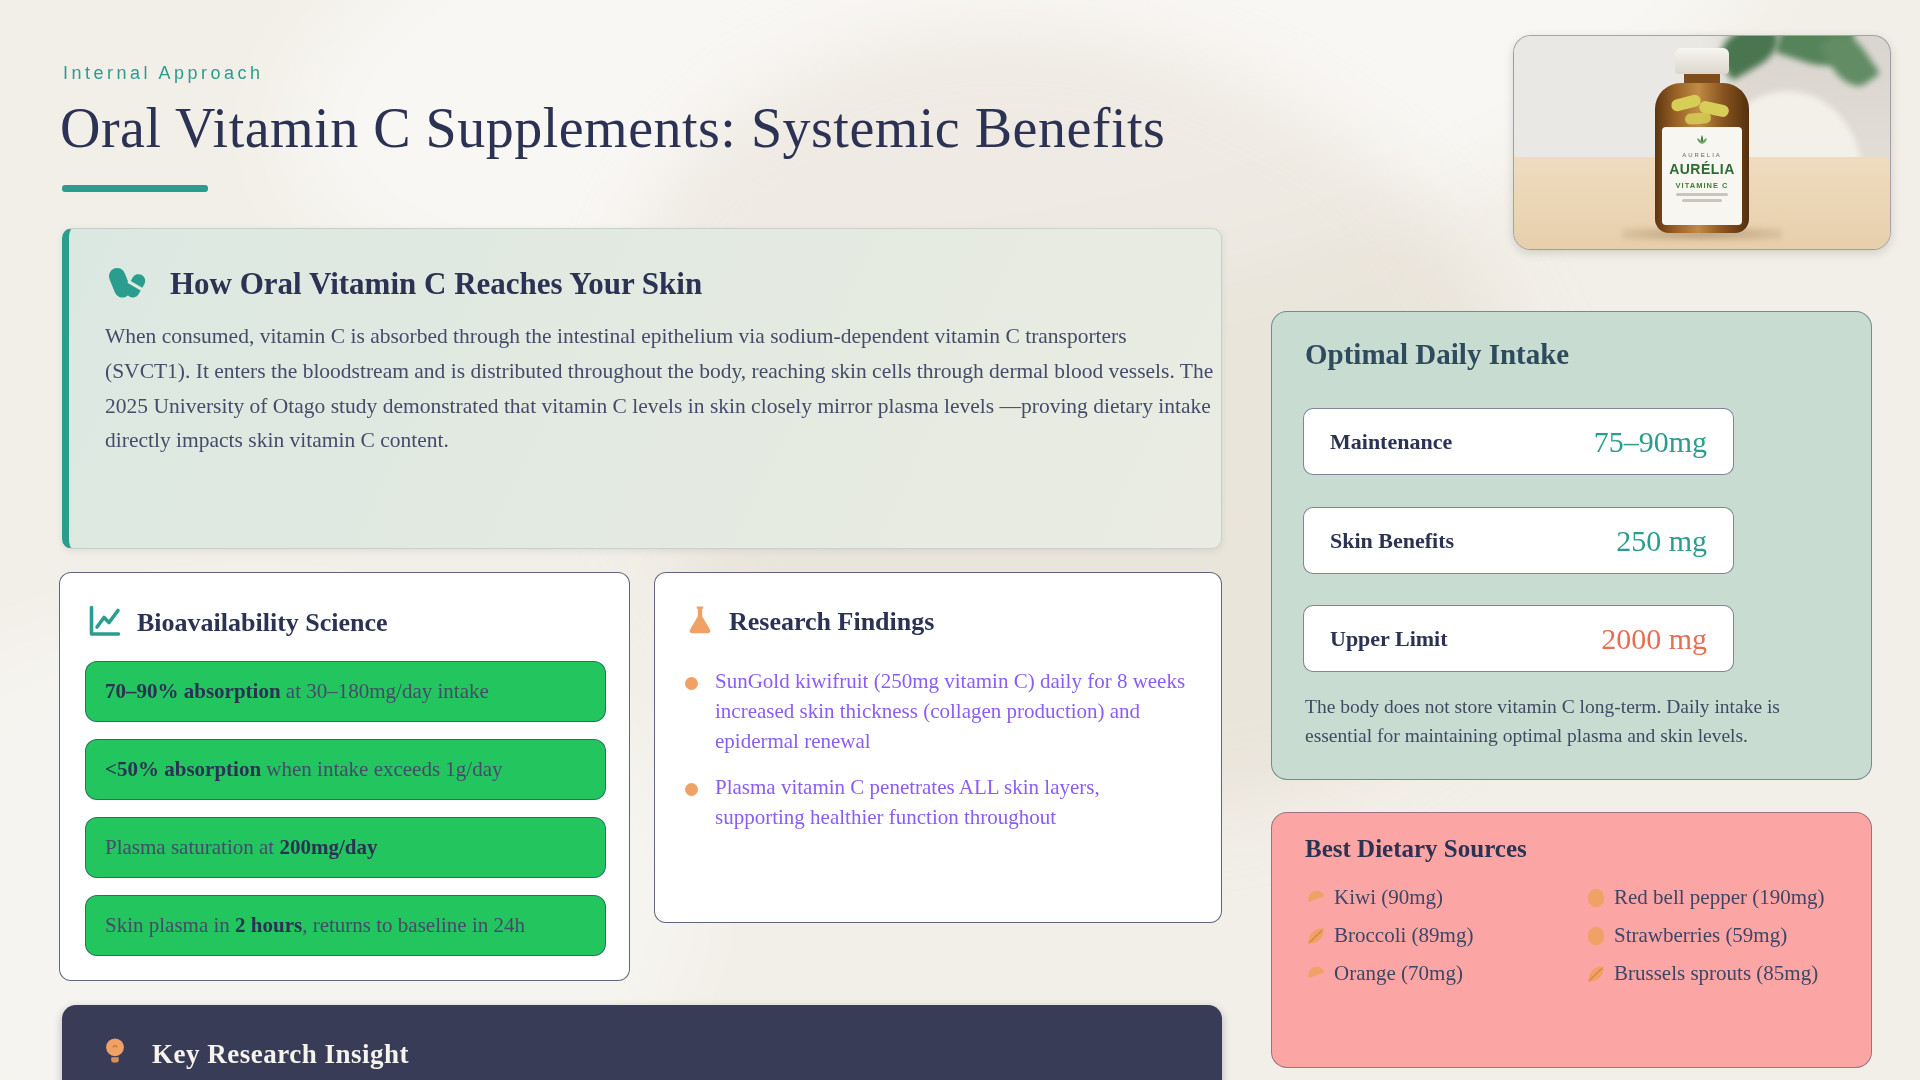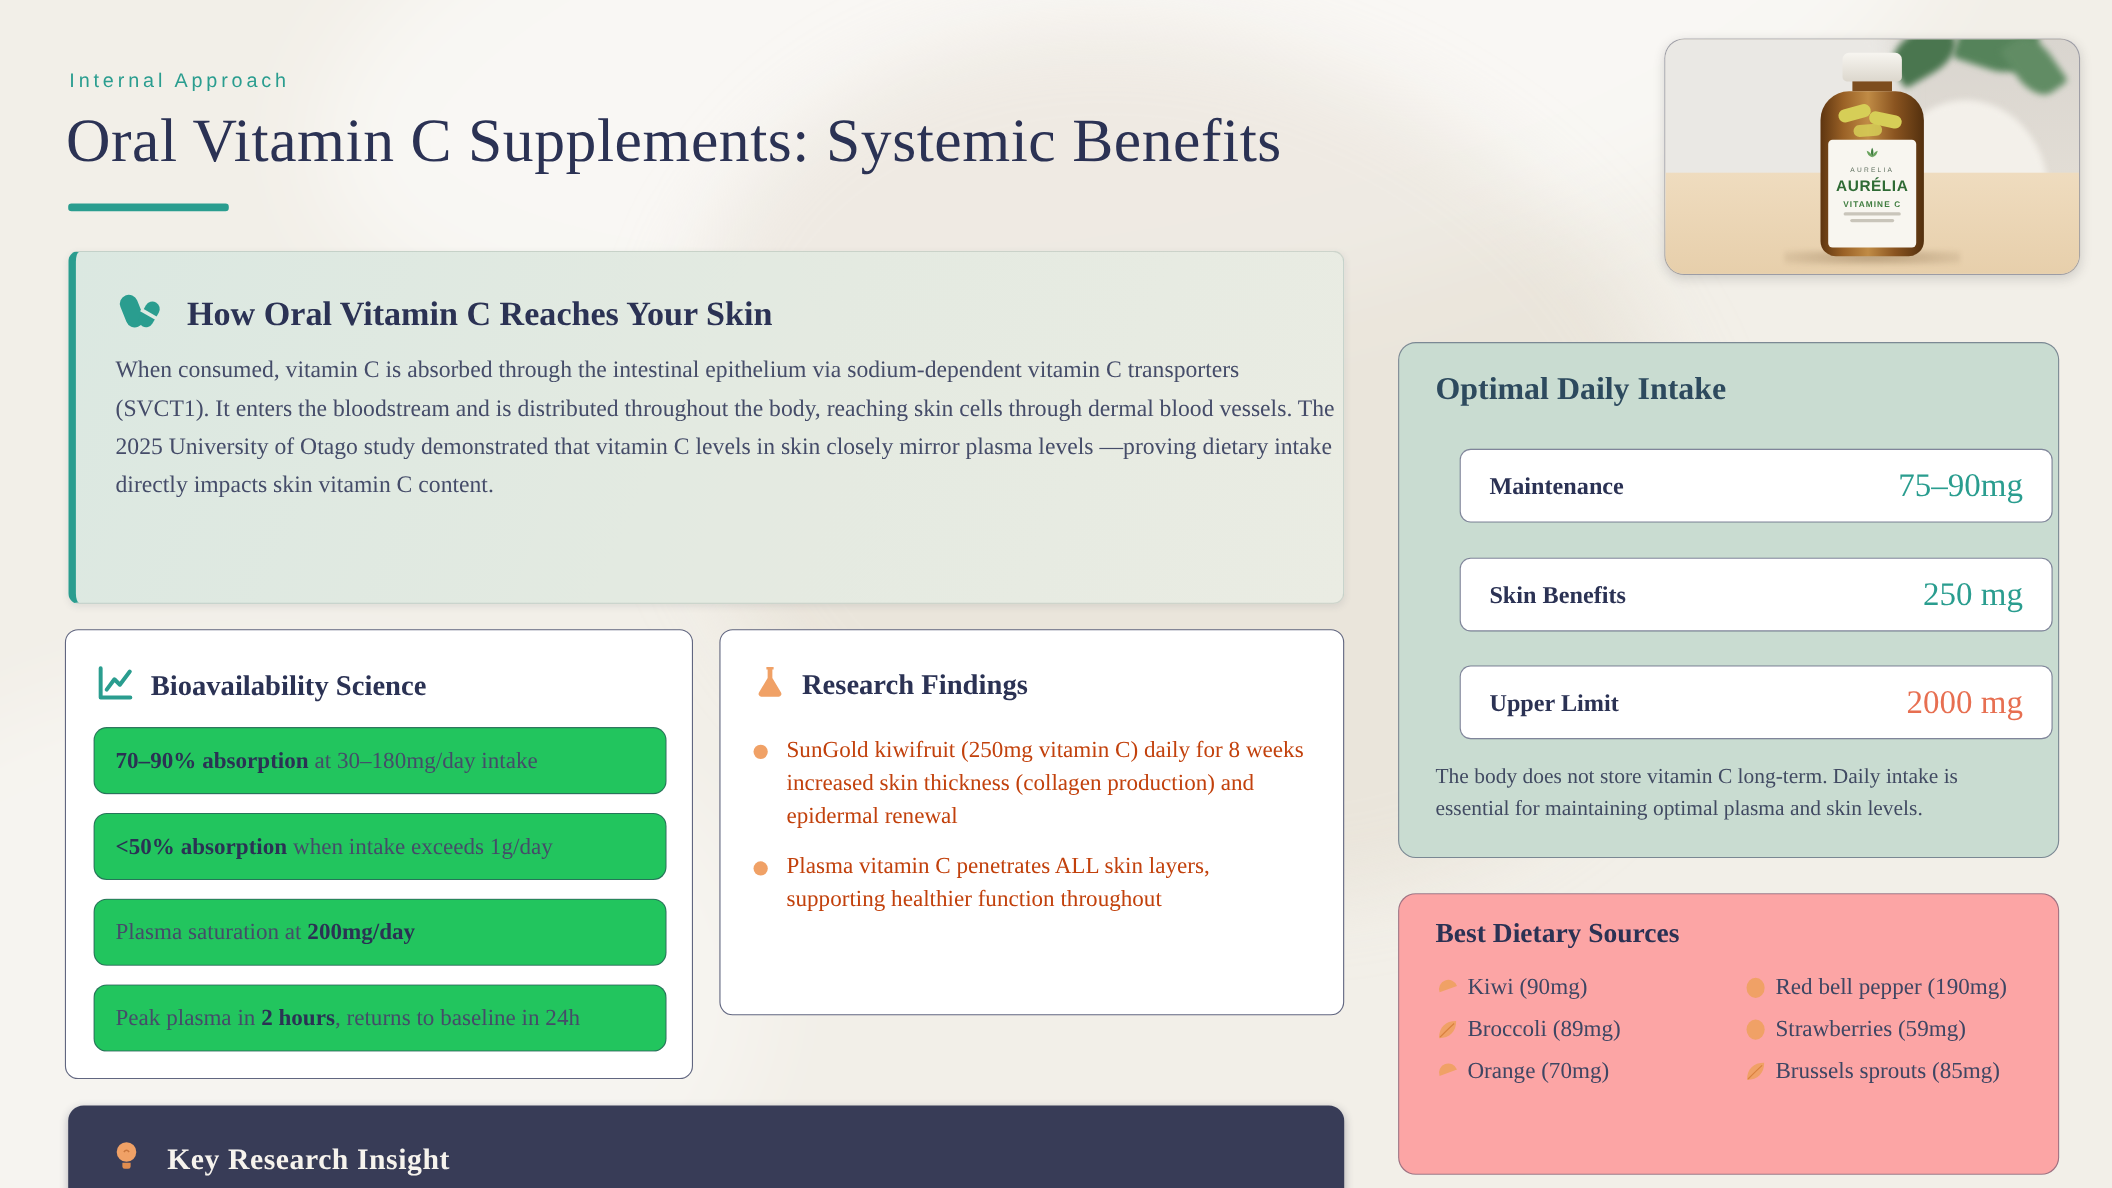--- a/index.html
+++ b/index.html
@@ -36,30 +36,30 @@
   .card-header h3 { font-size:26px; font-weight:700; color:#2b3254; }
   .research-card .card-header { left:30px; }
 
   .stat-row { position:absolute; left:25px; width:521px; height:61px; display:flex; align-items:center;
     background:#22c55e; border:1px solid rgba(44,51,86,0.55); border-radius:12px; padding:0 19px;
     font-size:21px; color:#454c69; }
   .stat-row b { color:#2b3254; }
   .stat-1 { top:88px; } .stat-2 { top:166px; } .stat-3 { top:244px; } .stat-4 { top:322px; }
 
   .bullets { position:absolute; left:30px; top:94px; width:505px; list-style:none; }
-  .bullets li { position:relative; padding-left:30px; margin-bottom:17px; font-size:21px; line-height:1.42; color:#c2410c; }
+  .bullets li { position:relative; padding-left:30px; margin-bottom:17px; font-size:21px; line-height:1.42; color:#8b5cf6; }
   .bullets li::before { content:""; position:absolute; left:0; top:10px; width:13px; height:13px; border-radius:50%; background:#f0a166; }
 
   
   .intake-card { position:absolute; left:1271px; top:311px; width:601px; height:469px;
     background:#c9dcd1; border:1px solid rgba(44,51,86,0.5); border-radius:16px; }
   .intake-title { position:absolute; left:33px; top:26px; font-size:29px; font-weight:700; color:#2d4a5e; }
-  .intake-row { position:absolute; left:31px; width:539px; height:67px; background:#ffffff;
+  .intake-row { position:absolute; left:31px; width:431px; height:67px; background:#ffffff;
     border:1px solid rgba(44,51,86,0.6); border-radius:10px; display:flex; align-items:center;
-    justify-content:space-between; padding:0 26px;margin-left:24px; }
+    justify-content:space-between; padding:0 26px; }
   .intake-row .lbl { font-size:22px; font-weight:700; color:#2b3254; }
   .intake-row .val { font-size:30px; }
   .row-1 { top:96px; } .row-2 { top:195px; } .row-3 { top:293px; }
   .intake-note { position:absolute; left:33px; top:380px; width:545px; font-size:19.5px; line-height:1.5; color:#414a62; }
 
   
   .sources-card { position:absolute; left:1271px; top:812px; width:601px; height:256px;
     background:#fca5a5; border:1px solid rgba(44,51,86,0.45); border-radius:16px; }
   .sources-title { position:absolute; left:33px; top:22px; font-size:25px; font-weight:700; color:#2b3254; }
   .sources-grid { position:absolute; left:33px; top:72px; width:545px; display:grid;
@@ -143,21 +143,21 @@
       <div class="stat-row stat-1">
         <span><span></span><b>70–90% absorption</b><span> at 30–180mg/day intake</span></span>
       </div>
       <div class="stat-row stat-2">
         <span><span></span><b>&lt;50% absorption</b><span> when intake exceeds 1g/day</span></span>
       </div>
       <div class="stat-row stat-3">
         <span><span>Plasma saturation at </span><b>200mg/day</b><span></span></span>
       </div>
       <div class="stat-row stat-4">
-        <span><span>Peak plasma in </span><b>2 hours</b><span>, returns to baseline in 24h</span></span>
+        <span><span>Skin plasma in </span><b>2 hours</b><span>, returns to baseline in 24h</span></span>
       </div>
     </section>
 
     <section class="card-white research-card">
       <div class="card-header">
         <span>
           <svg width="30" height="34" viewBox="0 0 32 34" fill="#f0a166">
             <path d="M12.5 2.5 h7 v2.4 h-1.2 v8.2 l8.4 14.2 a2.6 2.6 0 0 1 -2.3 3.9 H7.6 a2.6 2.6 0 0 1 -2.3 -3.9 L13.7 13.1 V4.9 h-1.2 z"></path>
           </svg>
         </span>

